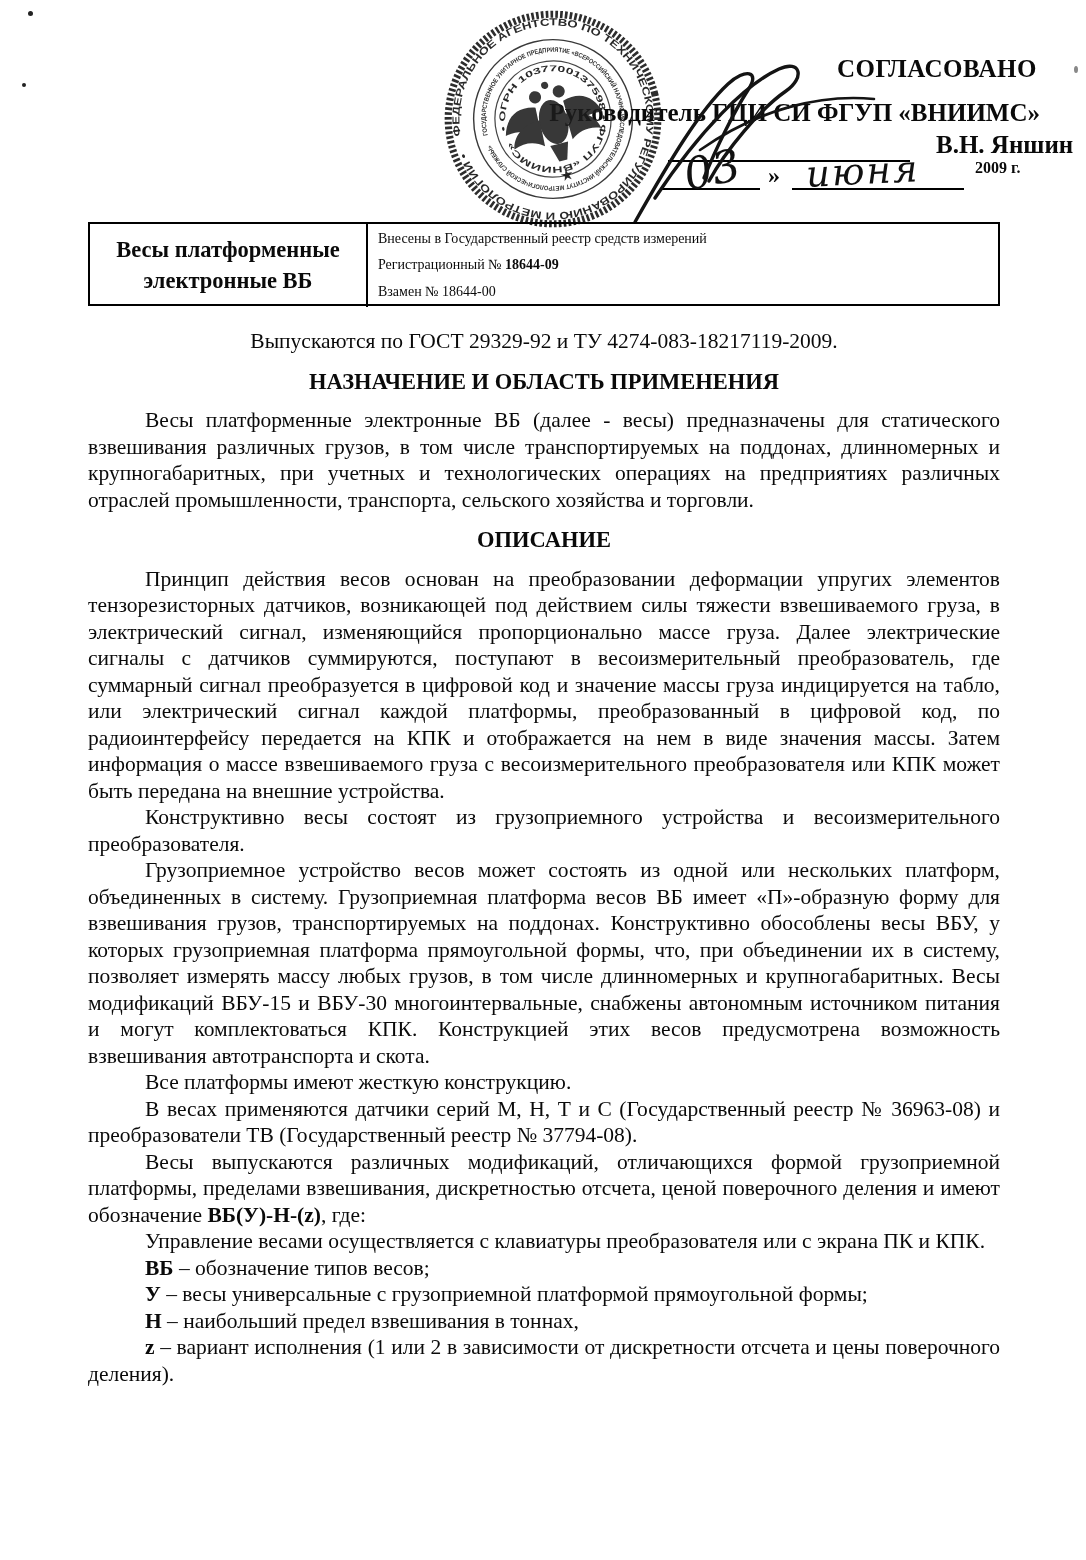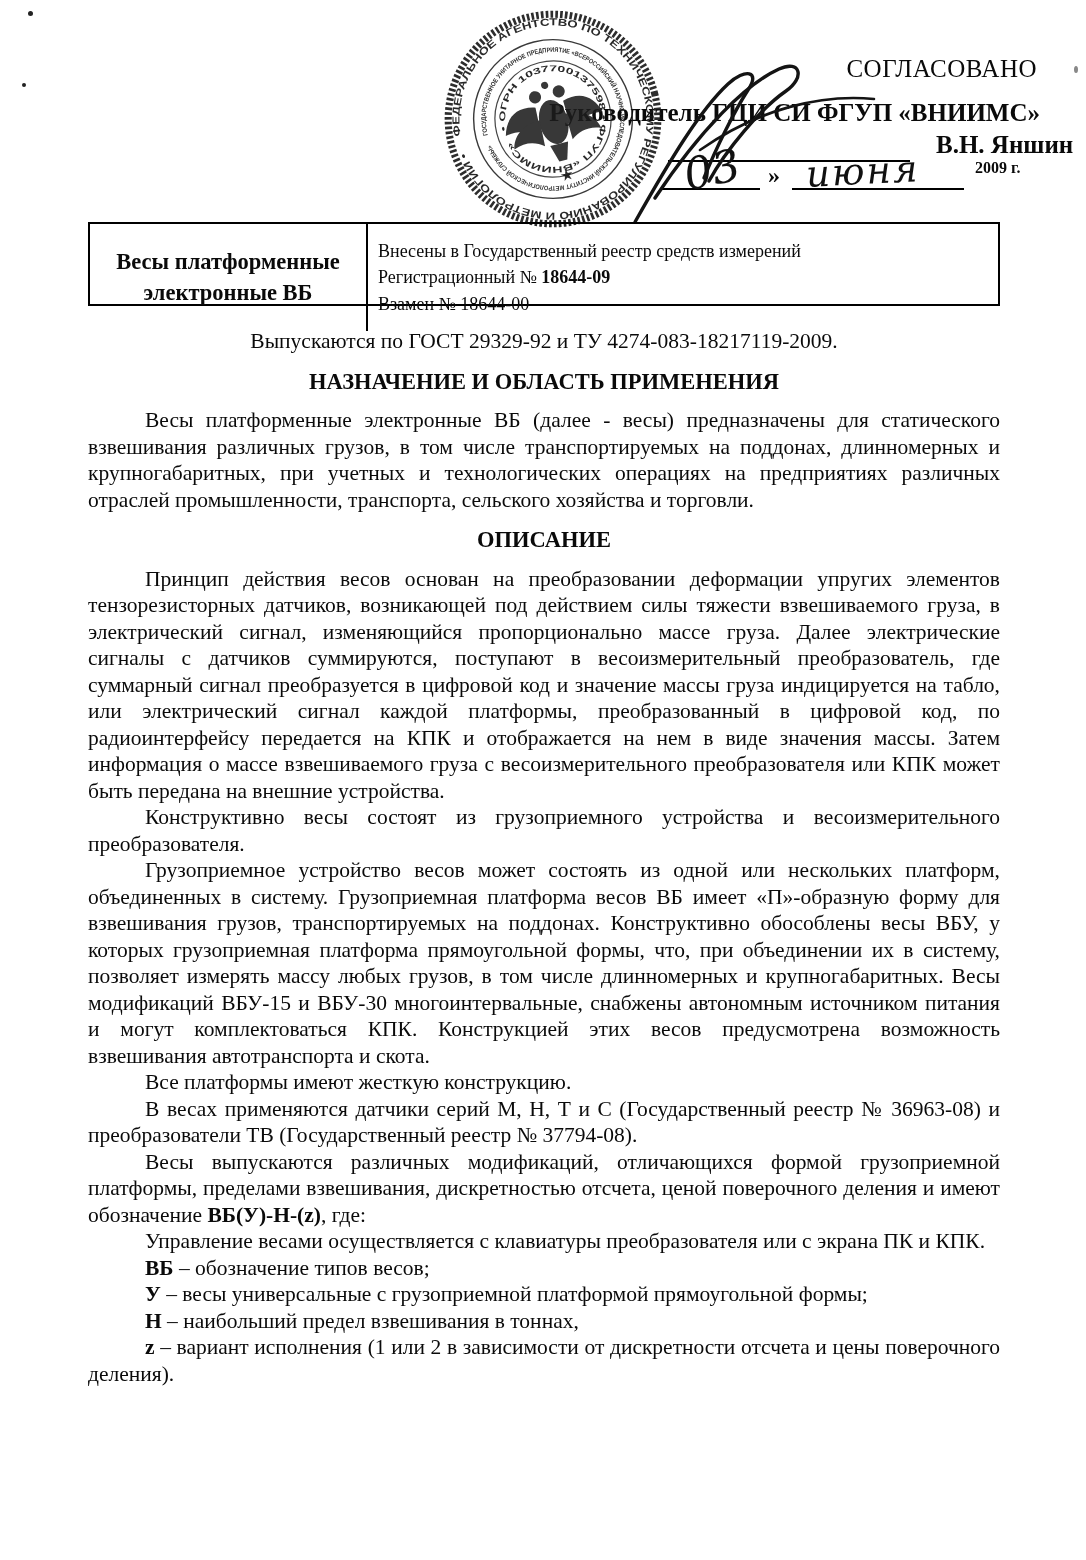--- a/index.html
+++ b/index.html
@@ -1,39 +1,39 @@
 <!DOCTYPE html>
 <html><head>
 <meta charset="utf-8">
 <style>
   html,body{margin:0;padding:0;background:#e8e8e8;}
   .page{position:relative;width:1086px;height:1560px;background:#ffffff;margin:0 auto;
         font-family:"Liberation Serif", serif;color:#0a0a0a;overflow:hidden;}
   .speck{position:absolute;background:#222;border-radius:50%;}
   
-  .hdr-approved{position:absolute;top:55px;right:49px;font-size:25px;font-weight:normal;letter-spacing:.5px;}
+  .hdr-approved{position:absolute;top:55px;right:49px;font-size:25px;font-weight:bold;letter-spacing:.5px;}
   .hdr-role{position:absolute;top:99px;right:46px;font-size:25px;font-weight:bold;white-space:nowrap;}
   .sig-line1{position:absolute;left:668px;top:160px;width:242px;border-bottom:2.5px solid #000;}
   .hdr-name{position:absolute;left:936px;top:131px;font-size:25px;font-weight:bold;}
   .date-seg1{position:absolute;left:662px;top:188px;width:98px;border-bottom:2.5px solid #000;}
   .date-quote{position:absolute;left:768px;top:162px;font-size:24px;font-weight:bold;}
   .date-seg2{position:absolute;left:792px;top:188px;width:172px;border-bottom:2.5px solid #000;}
   .hdr-year{position:absolute;left:975px;top:159px;font-size:16px;font-weight:bold;}
   .hw-day{position:absolute;left:684px;top:144px;font-size:44px;font-style:italic;
           font-family:"DejaVu Serif",serif;transform:rotate(-12deg);color:#111;}
   .hw-month{position:absolute;left:806px;top:150px;font-size:37px;font-style:italic;
           font-family:"DejaVu Serif",serif;transform:rotate(-3deg);letter-spacing:2px;color:#111;}
   .stamp{position:absolute;left:436px;top:2px;width:234px;height:234px;}
   .sig-svg{position:absolute;left:590px;top:40px;width:330px;height:190px;}
   
   .reg-table{position:absolute;left:88px;top:222px;width:912px;height:84px;
              border:2.5px solid #000;display:grid;grid-template-columns:278px 1fr;box-sizing:border-box;}
   .reg-left{border-right:2.5px solid #000;display:flex;align-items:center;justify-content:center;
             text-align:center;font-weight:bold;font-size:22.5px;line-height:1.35;padding:8px 24px;}
-  .reg-right{padding:14px 10px;font-size:18px;line-height:26.4px;}
+  .reg-right{padding:2px 10px;font-size:14px;line-height:26.4px;}
   
   .body-text{position:absolute;left:88px;top:312px;width:912px;font-size:21.5px;line-height:26.5px;}
   .center-line{text-align:center;margin:16px 0 12px 0;}
   .sec-title{text-align:center;font-weight:bold;font-size:22.5px;margin:14px 0 12px 0;}
   .body-text p{margin:0;text-indent:57px;text-align:justify;}
   .b{font-weight:bold;}
 </style>
 </head>
 <body>
 

